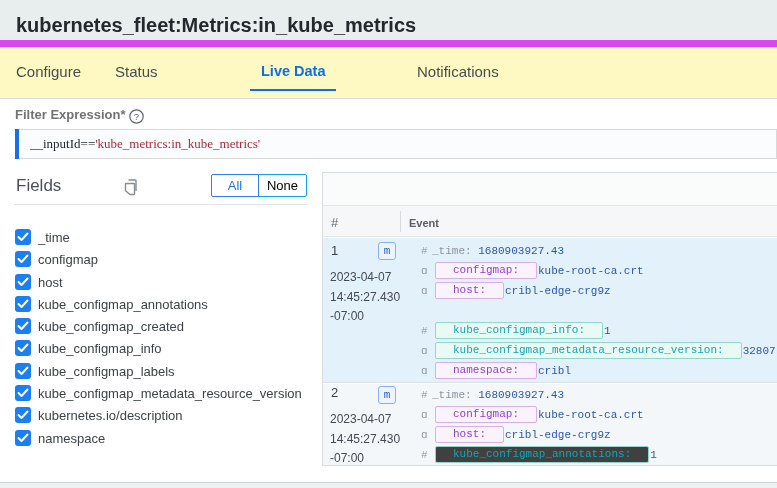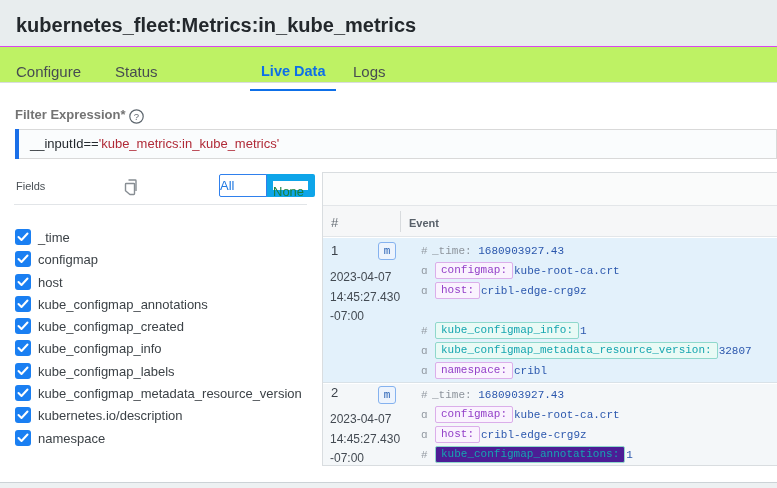--- a/index.html
+++ b/index.html
@@ -1,44 +1,44 @@
 <!DOCTYPE html>
 <html><head>
 <meta charset="utf-8">
 <style>
   * { margin:0; padding:0; box-sizing:border-box; }
   html,body { width:777px; height:488px; background:#fff; overflow:hidden;
     font-family:"Liberation Sans", sans-serif; }
   
   .topbar { position:absolute; left:0; top:0; width:777px; height:47px;
-    background:#e8edee; border-bottom:1px solid #d946ef; }
+    background:#e8edee; border-bottom:7px solid #d946ef; }
   .topbar h1 { position:absolute; left:16px; top:0; line-height:50px;
     font-size:20px; font-weight:bold; color:#23282c; letter-spacing:0; }
   
-  .tabs { position:absolute; left:0; top:47px; width:777px; height:36px;
-    background:#bef264; border-bottom:1px solid #d8dcdf; }
+  .tabs { position:absolute; left:0; top:47px; width:777px; height:52px;
+    background:#fef9c3; border-bottom:1px solid #d8dcdf; }
   .tab { position:absolute; top:0; line-height:49px; font-size:15px; color:#474c51; }
   .tab.active { color:#0d6fe8; font-weight:bold; font-size:14.5px; }
   .tabline { position:absolute; left:250px; top:41.5px; width:86px; height:2px; background:#0d6fe8; }
   
   .flabel { position:absolute; left:15px; top:105px; font-size:13px; font-weight:bold; color:#737373; height:20px; line-height:20px; }
   .qicon { position:absolute; left:129px; top:109px; }
   .finput { position:absolute; left:15px; top:129px; width:762px; height:30px;
     background:#fafcfd; border:1px solid #d9d9d9; border-left:none; }
   .fbar { position:absolute; left:15px; top:129px; width:4px; height:30px; background:#1a6fe8; }
   .fcode { position:absolute; left:30px; top:129px; height:30px; line-height:30px;
-    font-family:Liberation Sans, sans-serif; font-size:13px; color:#24292e; }
+    font-family:Liberation Serif, serif; font-size:13px; color:#24292e; }
   .fcode .str { color:#b02a37; }
   
-  .fieldslbl { position:absolute; left:16px; top:176px; font-size:11px; color:#4a5056; height:20px; line-height:20px; }
+  .fieldslbl { position:absolute; left:16px; top:176px; font-size:17px; color:#4a5056; height:20px; line-height:20px; }
   .copyicon { position:absolute; left:124px; top:178px; }
   .seg { position:absolute; top:174px; height:23px; background:#fff; font-size:13px;
-    text-align:left; line-height:21px;margin-left:8px; }
+    text-align:center; line-height:21px; }
   .seg.all { left:211px; width:48px; border:1px solid #2f80ed; color:#2079e2; z-index:2; border-radius:2px 0 0 2px; }
-  .seg.none { left:258px; width:49px; border:7px solid #0ea5e9; color:#15803d; border-radius:0 2px 2px 0; }
+  .seg.none { left:258px; width:49px; border:1px solid #0ea5e9; color:#000000; border-radius:0 2px 2px 0; }
   .fieldsep { position:absolute; left:14px; top:204px; width:293px; height:1px; background:#e2e5e8; }
   .frow { position:absolute; left:15px; height:17px; }
   .cb { position:absolute; left:0; top:0; width:16px; height:16px; background:#1a7ff2; border-radius:3px; }
   .cb svg { position:absolute; left:2px; top:3px; }
   .frow .lbl { position:absolute; left:23px; top:1px; font-size:13px; color:#3c4247; white-space:nowrap; }
   
   .rpane-topline { position:absolute; left:322px; top:172px; width:455px; height:1px; background:#d9dde0; }
   .rpane-leftline { position:absolute; left:322px; top:172px; width:1px; height:294px; background:#d9dde0; }
   .rpane-botline { position:absolute; left:322px; top:465px; width:455px; height:1px; background:#d9dde0; }
   .thead { position:absolute; left:323px; top:205px; width:454px; height:32px;
@@ -52,39 +52,39 @@
   .mbadge { position:absolute; left:55px; width:18px; height:18px;
     background:#edf4fd; border:1px solid #85b2ef; border-radius:3px;
     font-family:"Liberation Mono", monospace; font-size:11px; color:#2a63b5;
     text-align:center; line-height:16px; }
   .ts { position:absolute; left:7px; font-size:12px; color:#434a52; white-space:nowrap; }
   .eline { position:absolute; left:98px; height:20px; white-space:nowrap;
     font-family:"Liberation Mono", monospace; font-size:11px; line-height:20px; }
   .eline .pfx { color:#939aa2; display:inline-block; width:11px; }
   .eline .key-plain { color:#8d949c; }
   .eline .val { color:#2b57ad; }
-  .tag { display:inline-block; height:17px; line-height:15px; padding:0 5px;
+  .tag { display:inline-block; height:17px; line-height:15px; padding:0 17px;
     border-radius:2px; border:1px solid; margin-left:3px; margin-right:1px; vertical-align:middle; margin-top:-2px; }
   .tag.pink { color:#9340c8; background:#faf3fe; border-color:#dbaeea; }
   .tag.teal { color:#16a5b0; background:#e9faf5; border-color:#8fd8cc; }
-  .row2 .tag.teal { background:#4c1d95; }
+  .row2 .tag.teal { background:#404040; }
   
   .botbar { position:absolute; left:0; top:482px; width:777px; height:6px;
     background:#edf1f2; border-top:1px solid #ccd2d6; }
 </style>
 </head>
 <body>
 <div class="topbar">
     <h1>kubernetes_fleet:Metrics:in_kube_metrics</h1>
   </div>
 <div class="tabs">
   <span class="tab" style="left:16px;">Configure</span>
   <span class="tab" style="left:115px;">Status</span>
   <span class="tab active" style="left:261px;">Live Data</span>
-  <span class="tab" style="left:353px;">Logs</span>
+  <span class="tab" style="left:417px;">Notifications</span>
   <div class="tabline"></div>
 </div>
 <div class="flabel">Filter Expression*</div>
 <svg class="qicon" width="15" height="15" viewBox="0 0 15 15">
   <circle cx="7.5" cy="7.5" r="6.7" fill="none" stroke="#5d666e" stroke-width="1.2"></circle>
   <text x="7.5" y="11" text-anchor="middle" font-size="9.5" fill="#5d666e" font-family="Liberation Sans">?</text>
 </svg>
 <div class="finput"></div>
 <div class="fbar"></div>
 <div class="fcode">__inputId==<span class="str">'kube_metrics:in_kube_metrics'</span></div>

